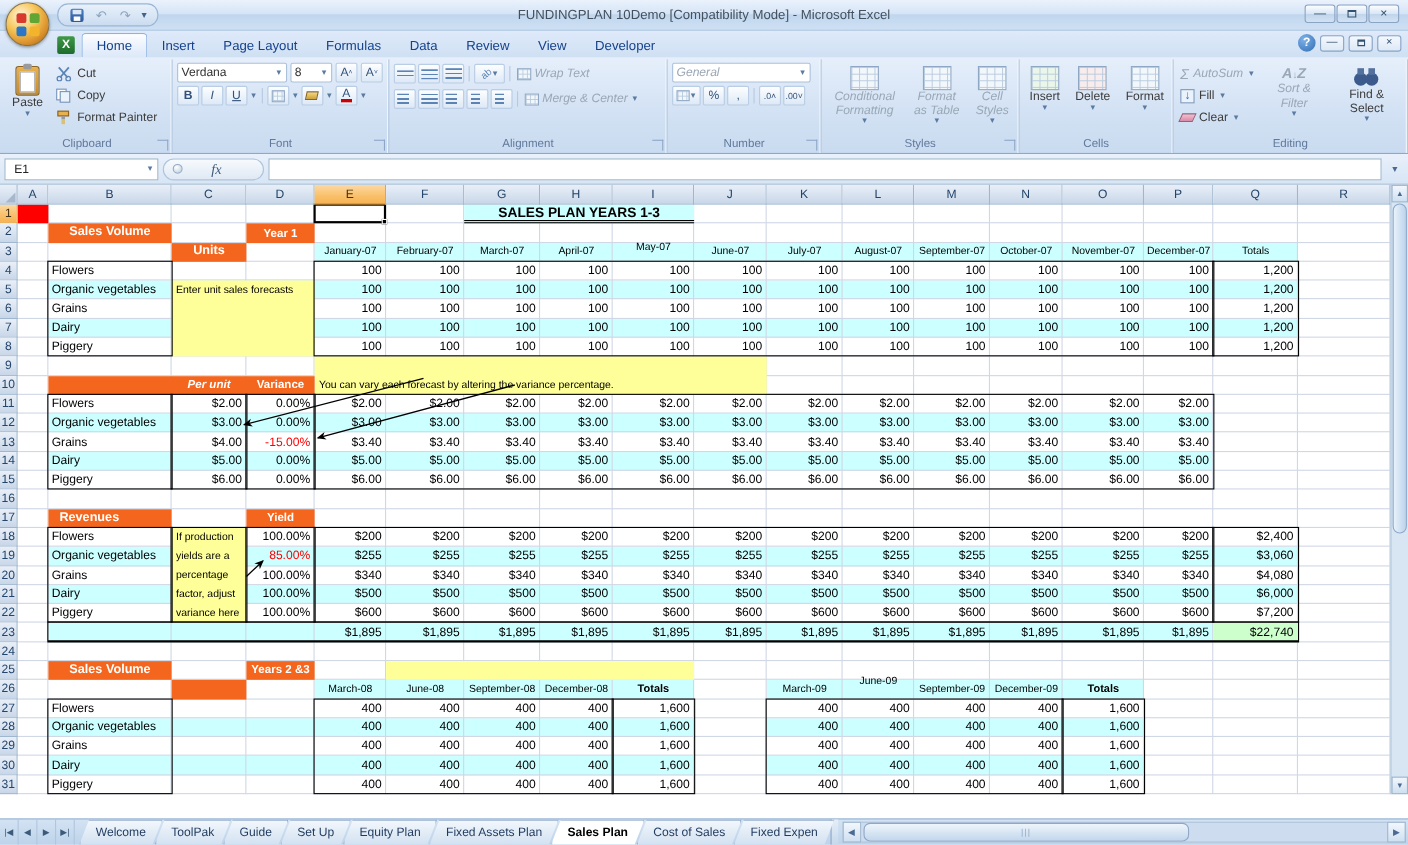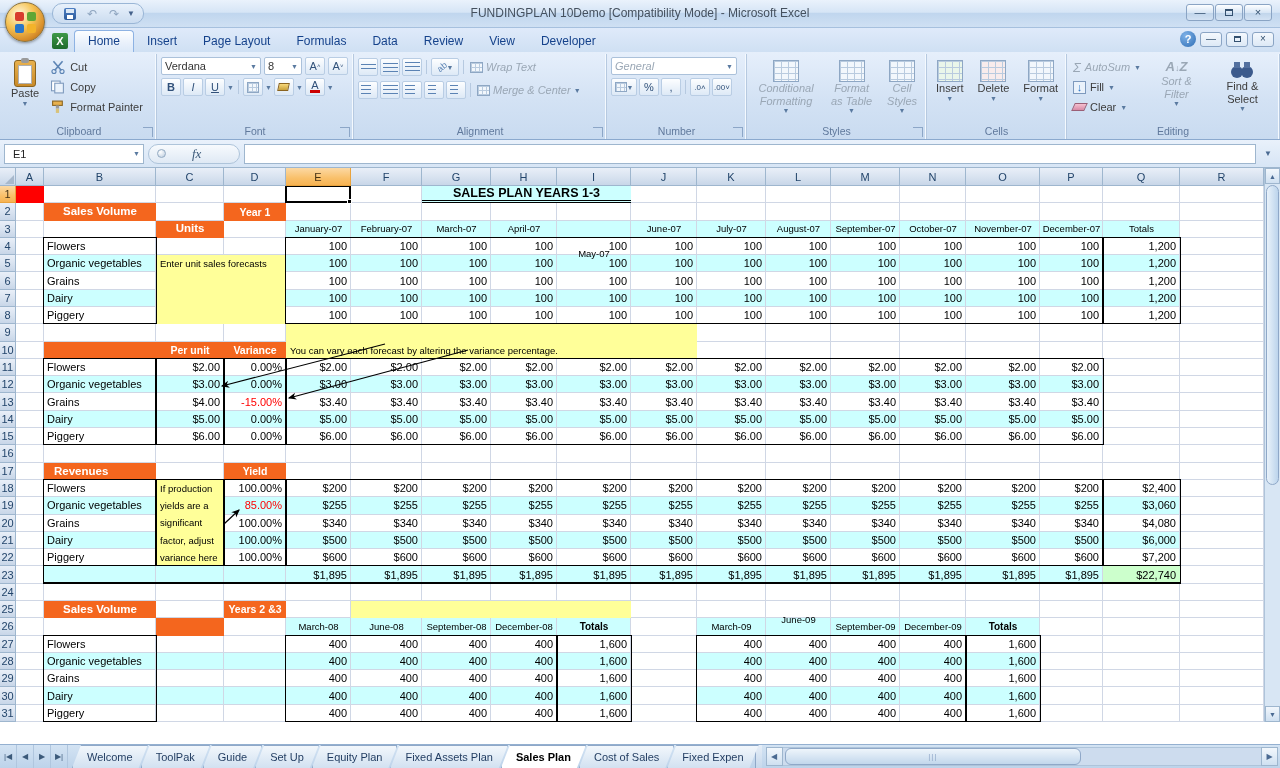--- a/index.html
+++ b/index.html
@@ -596,21 +596,21 @@
         <div class="fill ov" style="left: 224px; top: 432.96px; width: 62px; height: 17.29px; position: absolute; background: rgb(244, 102, 30);"></div>
         <div class="fill ov" style="left: 156px; top: 450.25px; width: 68px; height: 17.29px; position: absolute; background: rgb(244, 102, 30);"></div>
         <div class="cell c-title" style="left: 422px; top: 18px; width: 209px; height: 17.29px; position: absolute;">SALES PLAN YEARS 1-3</div>
         <div class="cell c-hdr" style="left: 44px; top: 35.29px; width: 112px; height: 17.29px; position: absolute;">Sales Volume</div>
         <div class="cell c-hdrS" style="left: 224px; top: 35.29px; width: 62px; height: 17.29px; position: absolute;">Year 1</div>
         <div class="cell c-hdr" style="left: 156px; top: 52.58px; width: 68px; height: 17.29px; position: absolute;">Units</div>
         <div class="cell c-mC" style="left: 286px; top: 52.58px; width: 65px; height: 17.29px; position: absolute;">January-07</div>
         <div class="cell c-mC" style="left: 351px; top: 52.58px; width: 71px; height: 17.29px; position: absolute;">February-07</div>
         <div class="cell c-mC" style="left: 422px; top: 52.58px; width: 69px; height: 17.29px; position: absolute;">March-07</div>
         <div class="cell c-mC" style="left: 491px; top: 52.58px; width: 66px; height: 17.29px; position: absolute;">April-07</div>
-        <div class="cell c-mC" style="left: 557px; top: 70px; width: 74px; height: 32px; position: absolute;">May-07</div>
+        <div class="cell c-mC" style="left: 557px; top: 49px; width: 74px; height: 15px; position: absolute;">May-07</div>
         <div class="cell c-mC" style="left: 631px; top: 52.58px; width: 66px; height: 17.29px; position: absolute;">June-07</div>
         <div class="cell c-mC" style="left: 697px; top: 52.58px; width: 69px; height: 17.29px; position: absolute;">July-07</div>
         <div class="cell c-mC" style="left: 766px; top: 52.58px; width: 65px; height: 17.29px; position: absolute;">August-07</div>
         <div class="cell c-mC" style="left: 831px; top: 52.58px; width: 69px; height: 17.29px; position: absolute;">September-07</div>
         <div class="cell c-mC" style="left: 900px; top: 52.58px; width: 66px; height: 17.29px; position: absolute;">October-07</div>
         <div class="cell c-mC" style="left: 966px; top: 52.58px; width: 74px; height: 17.29px; position: absolute;">November-07</div>
         <div class="cell c-mC" style="left: 1040px; top: 52.58px; width: 63px; height: 17.29px; position: absolute;">December-07</div>
         <div class="cell c-mC" style="left: 1103px; top: 52.58px; width: 77px; height: 17.29px; position: absolute;">Totals</div>
         <div class="cell c-lbl" style="left: 44px; top: 69.87px; width: 112px; height: 17.29px; position: absolute;">Flowers</div>
         <div class="cell c-num" style="left: 286px; top: 69.87px; width: 65px; height: 17.29px; position: absolute;">100</div>
@@ -678,21 +678,21 @@
         <div class="cell c-num" style="left: 631px; top: 139.03px; width: 66px; height: 17.29px; position: absolute;">100</div>
         <div class="cell c-num" style="left: 697px; top: 139.03px; width: 69px; height: 17.29px; position: absolute;">100</div>
         <div class="cell c-num" style="left: 766px; top: 139.03px; width: 65px; height: 17.29px; position: absolute;">100</div>
         <div class="cell c-num" style="left: 831px; top: 139.03px; width: 69px; height: 17.29px; position: absolute;">100</div>
         <div class="cell c-num" style="left: 900px; top: 139.03px; width: 66px; height: 17.29px; position: absolute;">100</div>
         <div class="cell c-num" style="left: 966px; top: 139.03px; width: 74px; height: 17.29px; position: absolute;">100</div>
         <div class="cell c-num" style="left: 1040px; top: 139.03px; width: 63px; height: 17.29px; position: absolute;">100</div>
         <div class="cell c-num" style="left: 1103px; top: 139.03px; width: 77px; height: 17.29px; position: absolute;">1,200</div>
         <div class="cell c-note" style="left: 286px; top: 173.61px; width: 411px; height: 17.29px; position: absolute;">You can vary each forecast by altering the variance percentage.</div>
         <div class="cell c-hdrL" style="left: 44px; top: 173.61px; width: 112px; height: 34px; position: absolute; margin-top: 44px;">Prices</div>
-        <div class="cell c-hdrS" style="left: 156px; top: 173.61px; width: 68px; height: 17.29px; position: absolute;">Per unit</div>
+        <div class="cell c-hdrS" style="left: 156px; top: 173.61px; width: 68px; height: 17.29px; position: absolute; font-style: italic;">Per unit</div>
         <div class="cell c-hdrS" style="left: 224px; top: 173.61px; width: 62px; height: 17.29px; position: absolute;">Variance</div>
         <div class="cell c-lbl" style="left: 44px; top: 190.9px; width: 112px; height: 17.29px; position: absolute;">Flowers</div>
         <div class="cell c-num" style="left: 156px; top: 190.9px; width: 68px; height: 17.29px; position: absolute;">$2.00</div>
         <div class="cell c-num" style="left: 224px; top: 190.9px; width: 62px; height: 17.29px; position: absolute;">0.00%</div>
         <div class="cell c-num" style="left: 286px; top: 190.9px; width: 65px; height: 17.29px; position: absolute;">$2.00</div>
         <div class="cell c-num" style="left: 351px; top: 190.9px; width: 71px; height: 17.29px; position: absolute;">$2.00</div>
         <div class="cell c-num" style="left: 422px; top: 190.9px; width: 69px; height: 17.29px; position: absolute;">$2.00</div>
         <div class="cell c-num" style="left: 491px; top: 190.9px; width: 66px; height: 17.29px; position: absolute;">$2.00</div>
         <div class="cell c-num" style="left: 557px; top: 190.9px; width: 74px; height: 17.29px; position: absolute;">$2.00</div>
         <div class="cell c-num" style="left: 631px; top: 190.9px; width: 66px; height: 17.29px; position: absolute;">$2.00</div>
@@ -790,21 +790,21 @@
         <div class="cell c-num" style="left: 557px; top: 329.22px; width: 74px; height: 17.29px; position: absolute;">$255</div>
         <div class="cell c-num" style="left: 631px; top: 329.22px; width: 66px; height: 17.29px; position: absolute;">$255</div>
         <div class="cell c-num" style="left: 697px; top: 329.22px; width: 69px; height: 17.29px; position: absolute;">$255</div>
         <div class="cell c-num" style="left: 766px; top: 329.22px; width: 65px; height: 17.29px; position: absolute;">$255</div>
         <div class="cell c-num" style="left: 831px; top: 329.22px; width: 69px; height: 17.29px; position: absolute;">$255</div>
         <div class="cell c-num" style="left: 900px; top: 329.22px; width: 66px; height: 17.29px; position: absolute;">$255</div>
         <div class="cell c-num" style="left: 966px; top: 329.22px; width: 74px; height: 17.29px; position: absolute;">$255</div>
         <div class="cell c-num" style="left: 1040px; top: 329.22px; width: 63px; height: 17.29px; position: absolute;">$255</div>
         <div class="cell c-num" style="left: 1103px; top: 329.22px; width: 77px; height: 17.29px; position: absolute;">$3,060</div>
         <div class="cell c-lbl" style="left: 44px; top: 346.51px; width: 112px; height: 17.29px; position: absolute;">Grains</div>
-        <div class="cell c-note" style="left: 156px; top: 346.51px; width: 68px; height: 17.29px; position: absolute;">significant</div>
+        <div class="cell c-note" style="left: 156px; top: 346.51px; width: 68px; height: 17.29px; position: absolute;">percentage</div>
         <div class="cell c-num" style="left: 224px; top: 346.51px; width: 62px; height: 17.29px; position: absolute;">100.00%</div>
         <div class="cell c-num" style="left: 286px; top: 346.51px; width: 65px; height: 17.29px; position: absolute;">$340</div>
         <div class="cell c-num" style="left: 351px; top: 346.51px; width: 71px; height: 17.29px; position: absolute;">$340</div>
         <div class="cell c-num" style="left: 422px; top: 346.51px; width: 69px; height: 17.29px; position: absolute;">$340</div>
         <div class="cell c-num" style="left: 491px; top: 346.51px; width: 66px; height: 17.29px; position: absolute;">$340</div>
         <div class="cell c-num" style="left: 557px; top: 346.51px; width: 74px; height: 17.29px; position: absolute;">$340</div>
         <div class="cell c-num" style="left: 631px; top: 346.51px; width: 66px; height: 17.29px; position: absolute;">$340</div>
         <div class="cell c-num" style="left: 697px; top: 346.51px; width: 69px; height: 17.29px; position: absolute;">$340</div>
         <div class="cell c-num" style="left: 766px; top: 346.51px; width: 65px; height: 17.29px; position: absolute;">$340</div>
         <div class="cell c-num" style="left: 831px; top: 346.51px; width: 69px; height: 17.29px; position: absolute;">$340</div>

